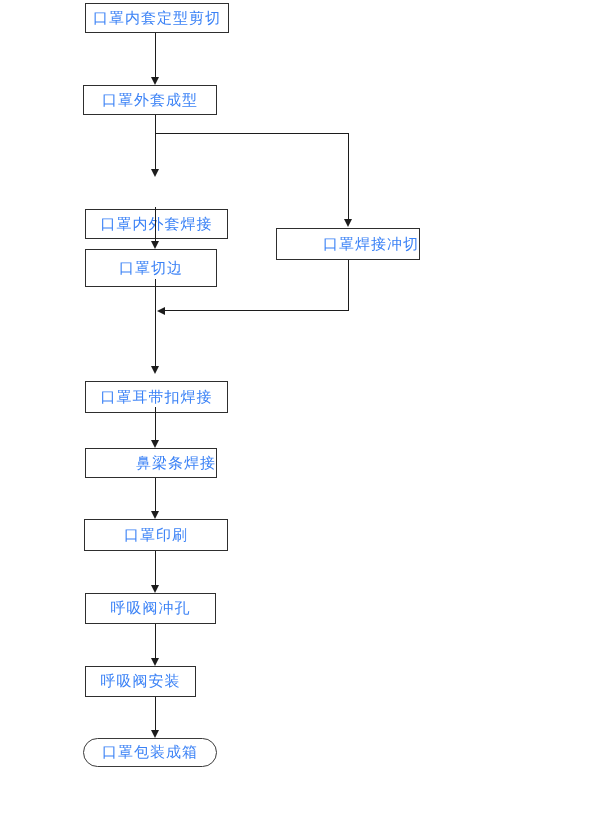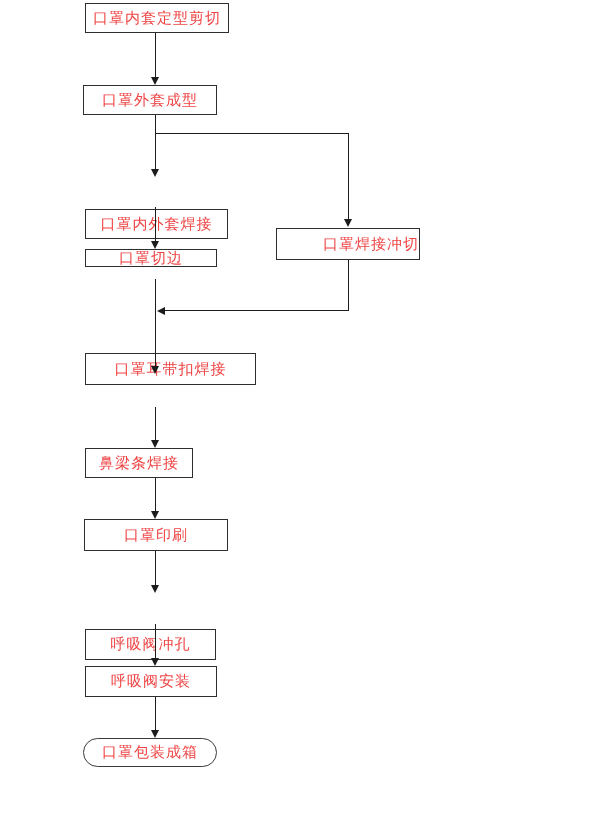--- a/index.html
+++ b/index.html
@@ -16,21 +16,21 @@
   }
   .node {
     position: absolute;
     box-sizing: border-box;
     background: #ffffff;
     border: 1px solid #2e2e2e;
     display: flex;
     align-items: center;
     justify-content: center;
     font-size: 15px;
-    color: #ef4444;
+    color: #3b82f6;
     letter-spacing: 1px;
     white-space: nowrap;
   }
   .node.stadium {
     border-radius: 21px;
     border-color: #3a3a3a;
   }
   .vl { position: absolute; width: 1px; background: #1c1c1c; }
   .hl { position: absolute; height: 1px; background: #1c1c1c; }
   .ah-down {
@@ -60,41 +60,41 @@
   </div>
 
   <div class="node" style="left:85px; top:177px; width:143px; height:30px;margin-top:32px;">
     <span>口罩内外套焊接</span>
   </div>
 
   <div class="node" style="left:276px; top:228px; width:144px; height:32px;justify-content:flex-end;">
     <span>口罩焊接冲切</span>
   </div>
 
-  <div class="node" style="left:85px; top:249px; width:132px; height:18px;">
+  <div class="node" style="left:85px; top:249px; width:132px; height:38px;">
     <span>口罩切边</span>
   </div>
 
-  <div class="node" style="left:85px; top:353px; width:171px; height:32px;">
+  <div class="node" style="left:85px; top:381px; width:143px; height:32px;">
     <span>口罩耳带扣焊接</span>
   </div>
 
-  <div class="node" style="left:85px; top:448px; width:108px; height:30px;">
+  <div class="node" style="left:85px; top:448px; width:132px; height:30px;justify-content:flex-end;">
     <span>鼻梁条焊接</span>
   </div>
 
   <div class="node" style="left:84px; top:519px; width:144px; height:32px;">
     <span>口罩印刷</span>
   </div>
 
-  <div class="node" style="left:85px; top:593px; width:131px; height:31px;margin-top:36px;">
+  <div class="node" style="left:85px; top:593px; width:131px; height:31px;">
     <span>呼吸阀冲孔</span>
   </div>
 
-  <div class="node" style="left:85px; top:666px; width:132px; height:31px;justify-content:center;">
+  <div class="node" style="left:85px; top:666px; width:111px; height:31px;justify-content:center;">
     <span>呼吸阀安装</span>
   </div>
 
   <div class="node stadium" style="left:83px; top:738px; width:134px; height:29px;">
     <span>口罩包装成箱</span>
   </div>
 
   <div class="vl" style="left:155px; top:33px; height:45px;"></div>
   <div class="ah-down" style="left:151px; top:77px;"></div>
 

